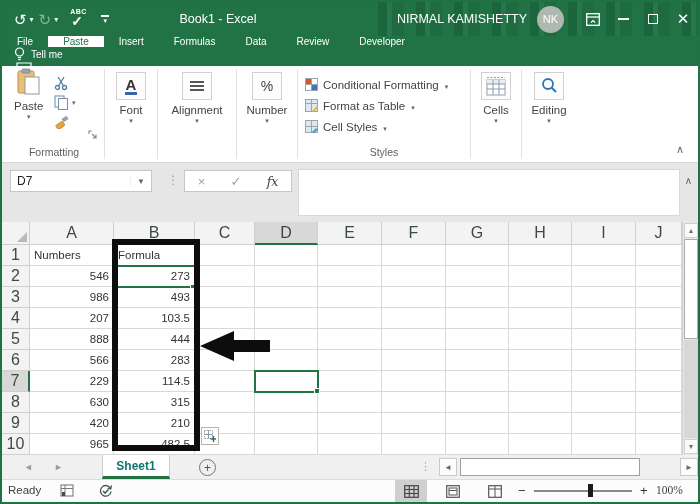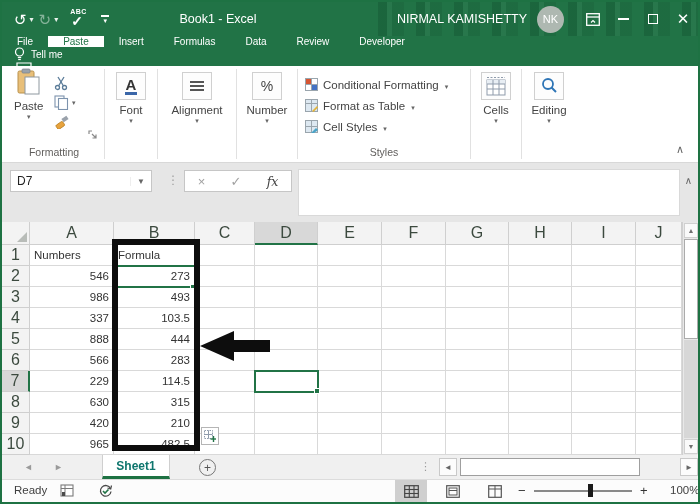--- a/index.html
+++ b/index.html
@@ -109,31 +109,31 @@
   .snav { position:absolute; top:0; height:100%; display:flex; align-items:center; color:#9a9a9a; font-size:9px;}
   .sheettab { position:absolute; left:100px; top:0; height:100%; width:68px; background:#fff;
     border-left:1px solid #cfcfcf; border-right:1px solid #cfcfcf; border-bottom:3px solid #1e7243;
     display:flex; align-items:center; justify-content:center; color:#0f766e; font-weight:bold;}
   .addsheet { position:absolute; left:197px; top:4px; width:17px; height:17px; border-radius:50%; border:1.4px solid #767676; color:#555; display:flex; align-items:center; justify-content:center; font-size:12px; line-height:1;}
   .sb-dots { position:absolute; left:418px; top:5px; color:#999; font-size:11px;}
   .hs-btn { position:absolute; top:3px; width:18px; height:18px; background:#fcfcfc; border:1px solid #c9c9c9; color:#666; font-size:8px; display:flex; align-items:center; justify-content:center;}
   .hs-thumb { position:absolute; left:458px; top:3px; width:180px; height:18px; background:#fff; border:1px solid #9f9f9f;}
   
   .statusbar { position:relative; height:22px; background:#fcfcfc; font-size:11.5px; color:#3f3f3f;}
-  .st-ready { position:absolute; left:12px; top:4px; }
+  .st-ready { position:absolute; left:6px; top:4px; }
   .st-macro { position:absolute; left:58px; top:4px; }
   .st-acc-ic { position:absolute; left:96px; top:3px; }
   .st-acc { position:absolute; left:113px; top:4px; }
   .viewbtn { position:absolute; top:0; width:32px; height:22px; display:flex; align-items:center; justify-content:center;}
   .viewbtn.active { background:#cfcfcf; }
   .zminus { position:absolute; left:516px; top:3px; font-size:13px; color:#333;}
   .ztrack { position:absolute; left:532px; top:10px; width:98px; height:2px; background:#8a8a8a;}
   .zthumb { position:absolute; left:586px; top:4px; width:5px; height:13px; background:#1a1a1a;}
   .zplus { position:absolute; left:638px; top:3px; font-size:13px; color:#333;}
-  .zpct { position:absolute; left:668px; top:4px; }
+  .zpct { position:absolute; left:654px; top:4px;font-family:Liberation Serif, serif; }
 </style>
 </head>
 <body>
 
 <div class="window">
 
   <div class="titlebar">
     <div class="qat">
       <span class="g">↺</span>
       <span class="chev">▾</span>
@@ -414,21 +414,21 @@
           <div class="gcell val" style="width: 63px;"></div>
           <div class="gcell val" style="width: 64px;"></div>
           <div class="gcell val" style="width: 64px;"></div>
           <div class="gcell val" style="width: 63px;"></div>
           <div class="gcell val" style="width: 63px;"></div>
           <div class="gcell val" style="width: 64px;"></div>
           <div class="gcell val" style="width: 46px;"></div>
         </div>
         <div class="grow">
           <div class="rowh" style="width: 28px; height: 21px;">4</div>
-          <div class="gcell val num" style="width: 84px;">337</div>
+          <div class="gcell val num" style="width: 84px;">207</div>
           <div class="gcell val num" style="width: 81px;">103.5</div>
           <div class="gcell val" style="width: 60px;"></div>
           <div class="gcell val" style="width: 63px;"></div>
           <div class="gcell val" style="width: 64px;"></div>
           <div class="gcell val" style="width: 64px;"></div>
           <div class="gcell val" style="width: 63px;"></div>
           <div class="gcell val" style="width: 63px;"></div>
           <div class="gcell val" style="width: 64px;"></div>
           <div class="gcell val" style="width: 46px;"></div>
         </div>

